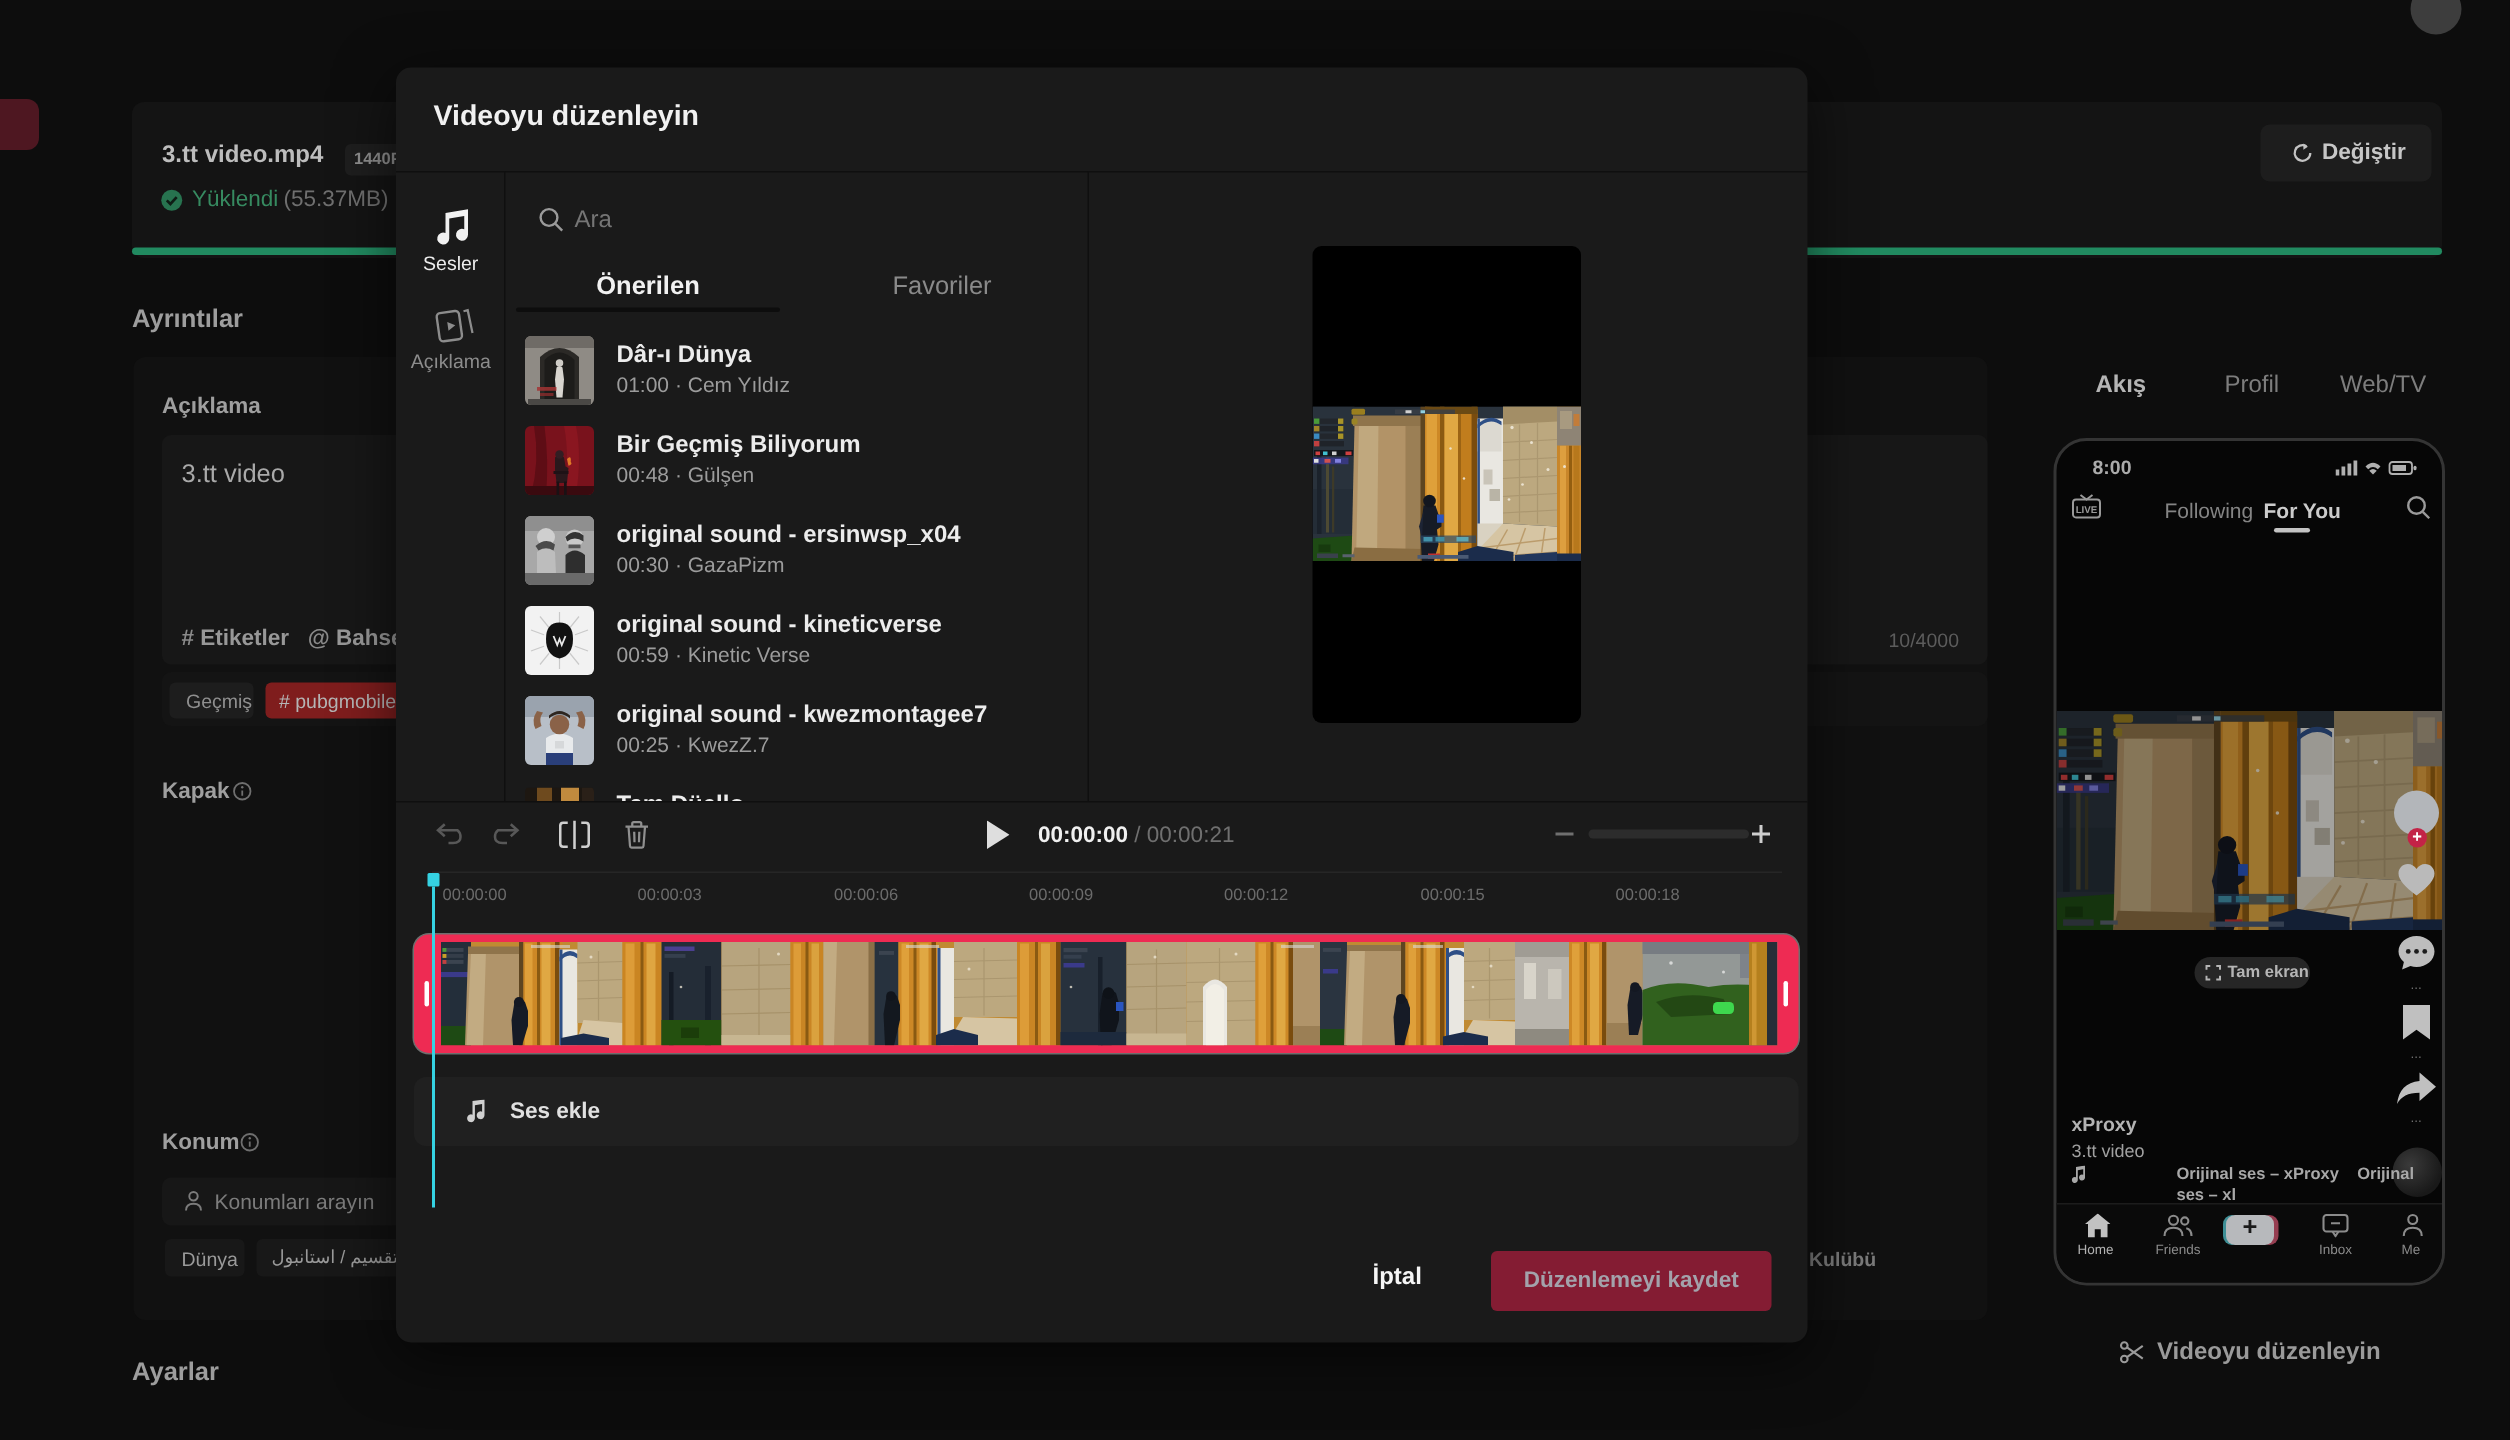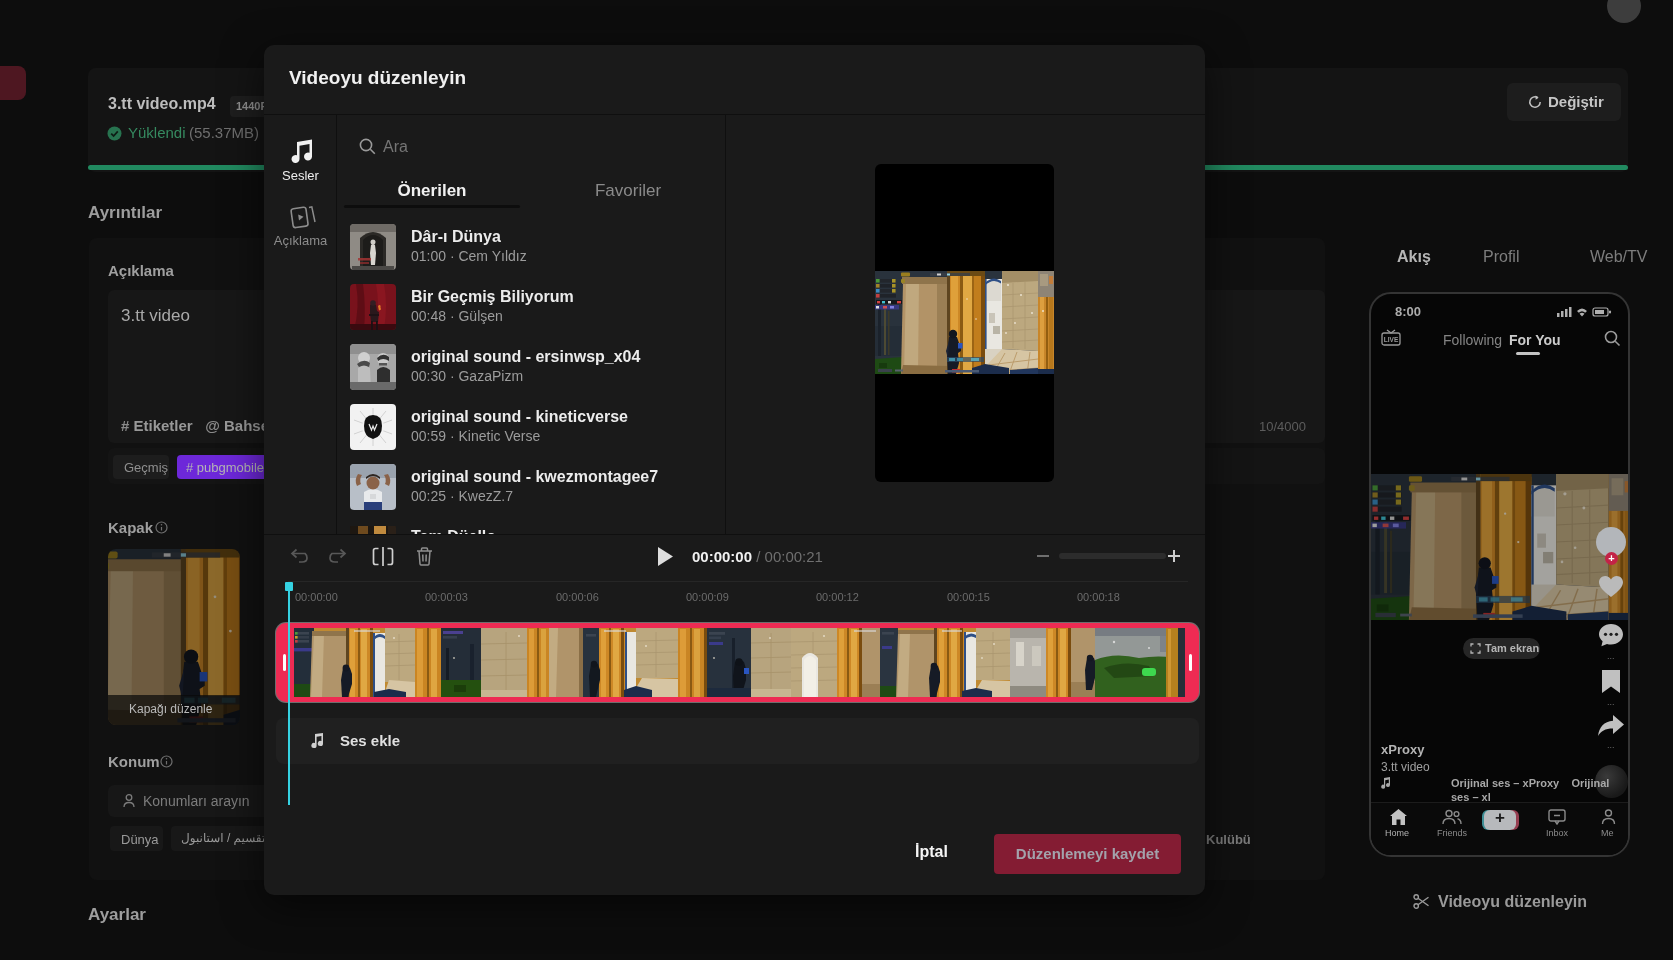--- a/index.html
+++ b/index.html
@@ -174,37 +174,30 @@
 
 <div class="abs" style="left:108px; top:290px; width:1217px; height:153px; background:#171717; border-radius:6px;"></div>
 <div class="abs" style="left:121px; top:306px; font-size:17px; color:#a9a9a9; line-height:20px;">3.tt video</div>
 <div class="abs" style="left:121px; top:417px; font-size:15px; font-weight:bold; color:#989898; line-height:18px;"><span style="color:#8a8a8a;">#</span> Etiketler&nbsp;&nbsp; <span style="color:#8a8a8a;">@</span> Bahsetme</div>
 <div class="abs" style="left:1259px; top:419px; font-size:13px; color:#5c5c5c; line-height:15px;">10/4000</div>
 
 <div class="abs" style="left:108px; top:448px; width:1217px; height:36px; background:#141414; border-radius:6px;"></div>
 <div class="abs" style="left:113px; top:455px; width:56px; height:24px; background:#1d1d1d; border-radius:4px;">
       <span style="position:absolute; left:11px; top:5px; font-size:13px; color:#8f8f8f;">Geçmiş</span>
     </div>
-<div class="abs" style="left:177px; top:455px; width:96px; height:24px; background:#6d28d9; border-radius:4px;">
+<div class="abs" style="left:177px; top:455px; width:96px; height:24px; background:#7f1d1d; border-radius:4px;">
       <span style="position:absolute; left:9px; top:5px; font-size:13px; color:#b5b5b5;"># pubgmobile</span>
     </div>
 
 <div class="abs" style="left:108px; top:519px; font-size:15px; font-weight:bold; color:#9f9f9f; line-height:18px;">Kapak</div>
 <svg class="abs" style="left:155px; top:521px" width="13" height="13" viewBox="0 0 13 13" fill="none" stroke="#6f6f6f" stroke-width="1.2">
       <circle cx="6.5" cy="6.5" r="5.5"></circle>
       <line x1="6.5" y1="6" x2="6.5" y2="9.5"></line>
       <circle cx="6.5" cy="3.8" r="0.8" fill="#6f6f6f" stroke="none"></circle>
     </svg>
-<div class="abs" style="left:108px; top:549px; width:132px; height:176px; border-radius:8px; overflow:hidden; background:#0a0a0a;">
-  <svg style="filter:brightness(0.62)" width="132" height="176" viewBox="26 0 84 103" preserveAspectRatio="xMidYMid slice">
-        <use href="#gf"></use>
-      </svg>
-  <div class="abs" style="left:0; bottom:0; width:132px; height:30px; background:rgba(10,10,10,0.72);"></div>
-  <div class="abs" style="left:21px; bottom:9px; font-size:12px; color:#b9b9b9; line-height:14px;">Kapağı düzenle</div>
-</div>
 
 <div class="abs" style="left:108px; top:753px; font-size:15px; font-weight:bold; color:#9f9f9f; line-height:18px;">Konum</div>
 <svg class="abs" style="left:160px; top:755px" width="13" height="13" viewBox="0 0 13 13" fill="none" stroke="#6f6f6f" stroke-width="1.2">
       <circle cx="6.5" cy="6.5" r="5.5"></circle>
       <line x1="6.5" y1="6" x2="6.5" y2="9.5"></line>
       <circle cx="6.5" cy="3.8" r="0.8" fill="#6f6f6f" stroke="none"></circle>
     </svg>
 <div class="abs" style="left:108px; top:785px; width:500px; height:32px; background:#171717; border-radius:6px;"></div>
 <svg class="abs" style="left:122px; top:793px" width="14" height="16" viewBox="0 0 14 16" fill="none" stroke="#7c7c7c" stroke-width="1.3">
       <circle cx="7" cy="4.5" r="2.8"></circle>
@@ -217,21 +210,21 @@
     </div>
 <div class="abs" style="left:171px; top:826px; width:100px; height:25px; background:#181818; border-radius:4px; overflow:hidden;">
       <span style="position:absolute; left:10px; top:5px; font-size:12px; color:#9a9a9a; white-space:nowrap;">تقسيم / استانبول</span>
     </div>
 <div class="abs" style="left:1206px; top:832px; font-size:13px; font-weight:bold; color:#7a7a7a; line-height:16px;">Kulübü</div>
 
 <div class="abs" style="left:88px; top:905px; font-size:17px; font-weight:bold; color:#9d9d9d; line-height:20px;">Ayarlar</div>
 
 <div class="abs" style="left:1397px; top:247px; font-size:16px; font-weight:bold; color:#b5b5b5; line-height:19px;">Akış</div>
 <div class="abs" style="left:1483px; top:247px; font-size:16px; color:#7d7d7d; line-height:19px;">Profil</div>
-<div class="abs" style="left:1560px; top:247px; font-size:16px; color:#7d7d7d; line-height:19px;margin-left:30px;">Web/TV</div>
+<div class="abs" style="left:1560px; top:247px; font-size:16px; color:#7d7d7d; line-height:19px;">Web/TV</div>
 
 <div class="abs" style="left:1369px; top:292px; width:261px; height:565px; background:#060606; border:2px solid #343434; border-radius:22px; overflow:hidden;">
 
   <div class="abs" style="left:24px; top:10px; font-size:13px; font-weight:bold; color:#ababab; line-height:16px;">8:00</div>
   <svg class="abs" style="left:186px; top:12px" width="56" height="12" viewBox="0 0 56 12" fill="#b0b0b0">
     <rect x="0" y="7" width="2.5" height="4"></rect>
         <rect x="4" y="5" width="2.5" height="6"></rect>
         <rect x="8" y="3" width="2.5" height="8"></rect>
         <rect x="12" y="1" width="2.5" height="10"></rect>
     <path d="M20 5 Q25 0 30 5 L28.2 6.8 Q25 3.8 21.8 6.8 Z"></path>

